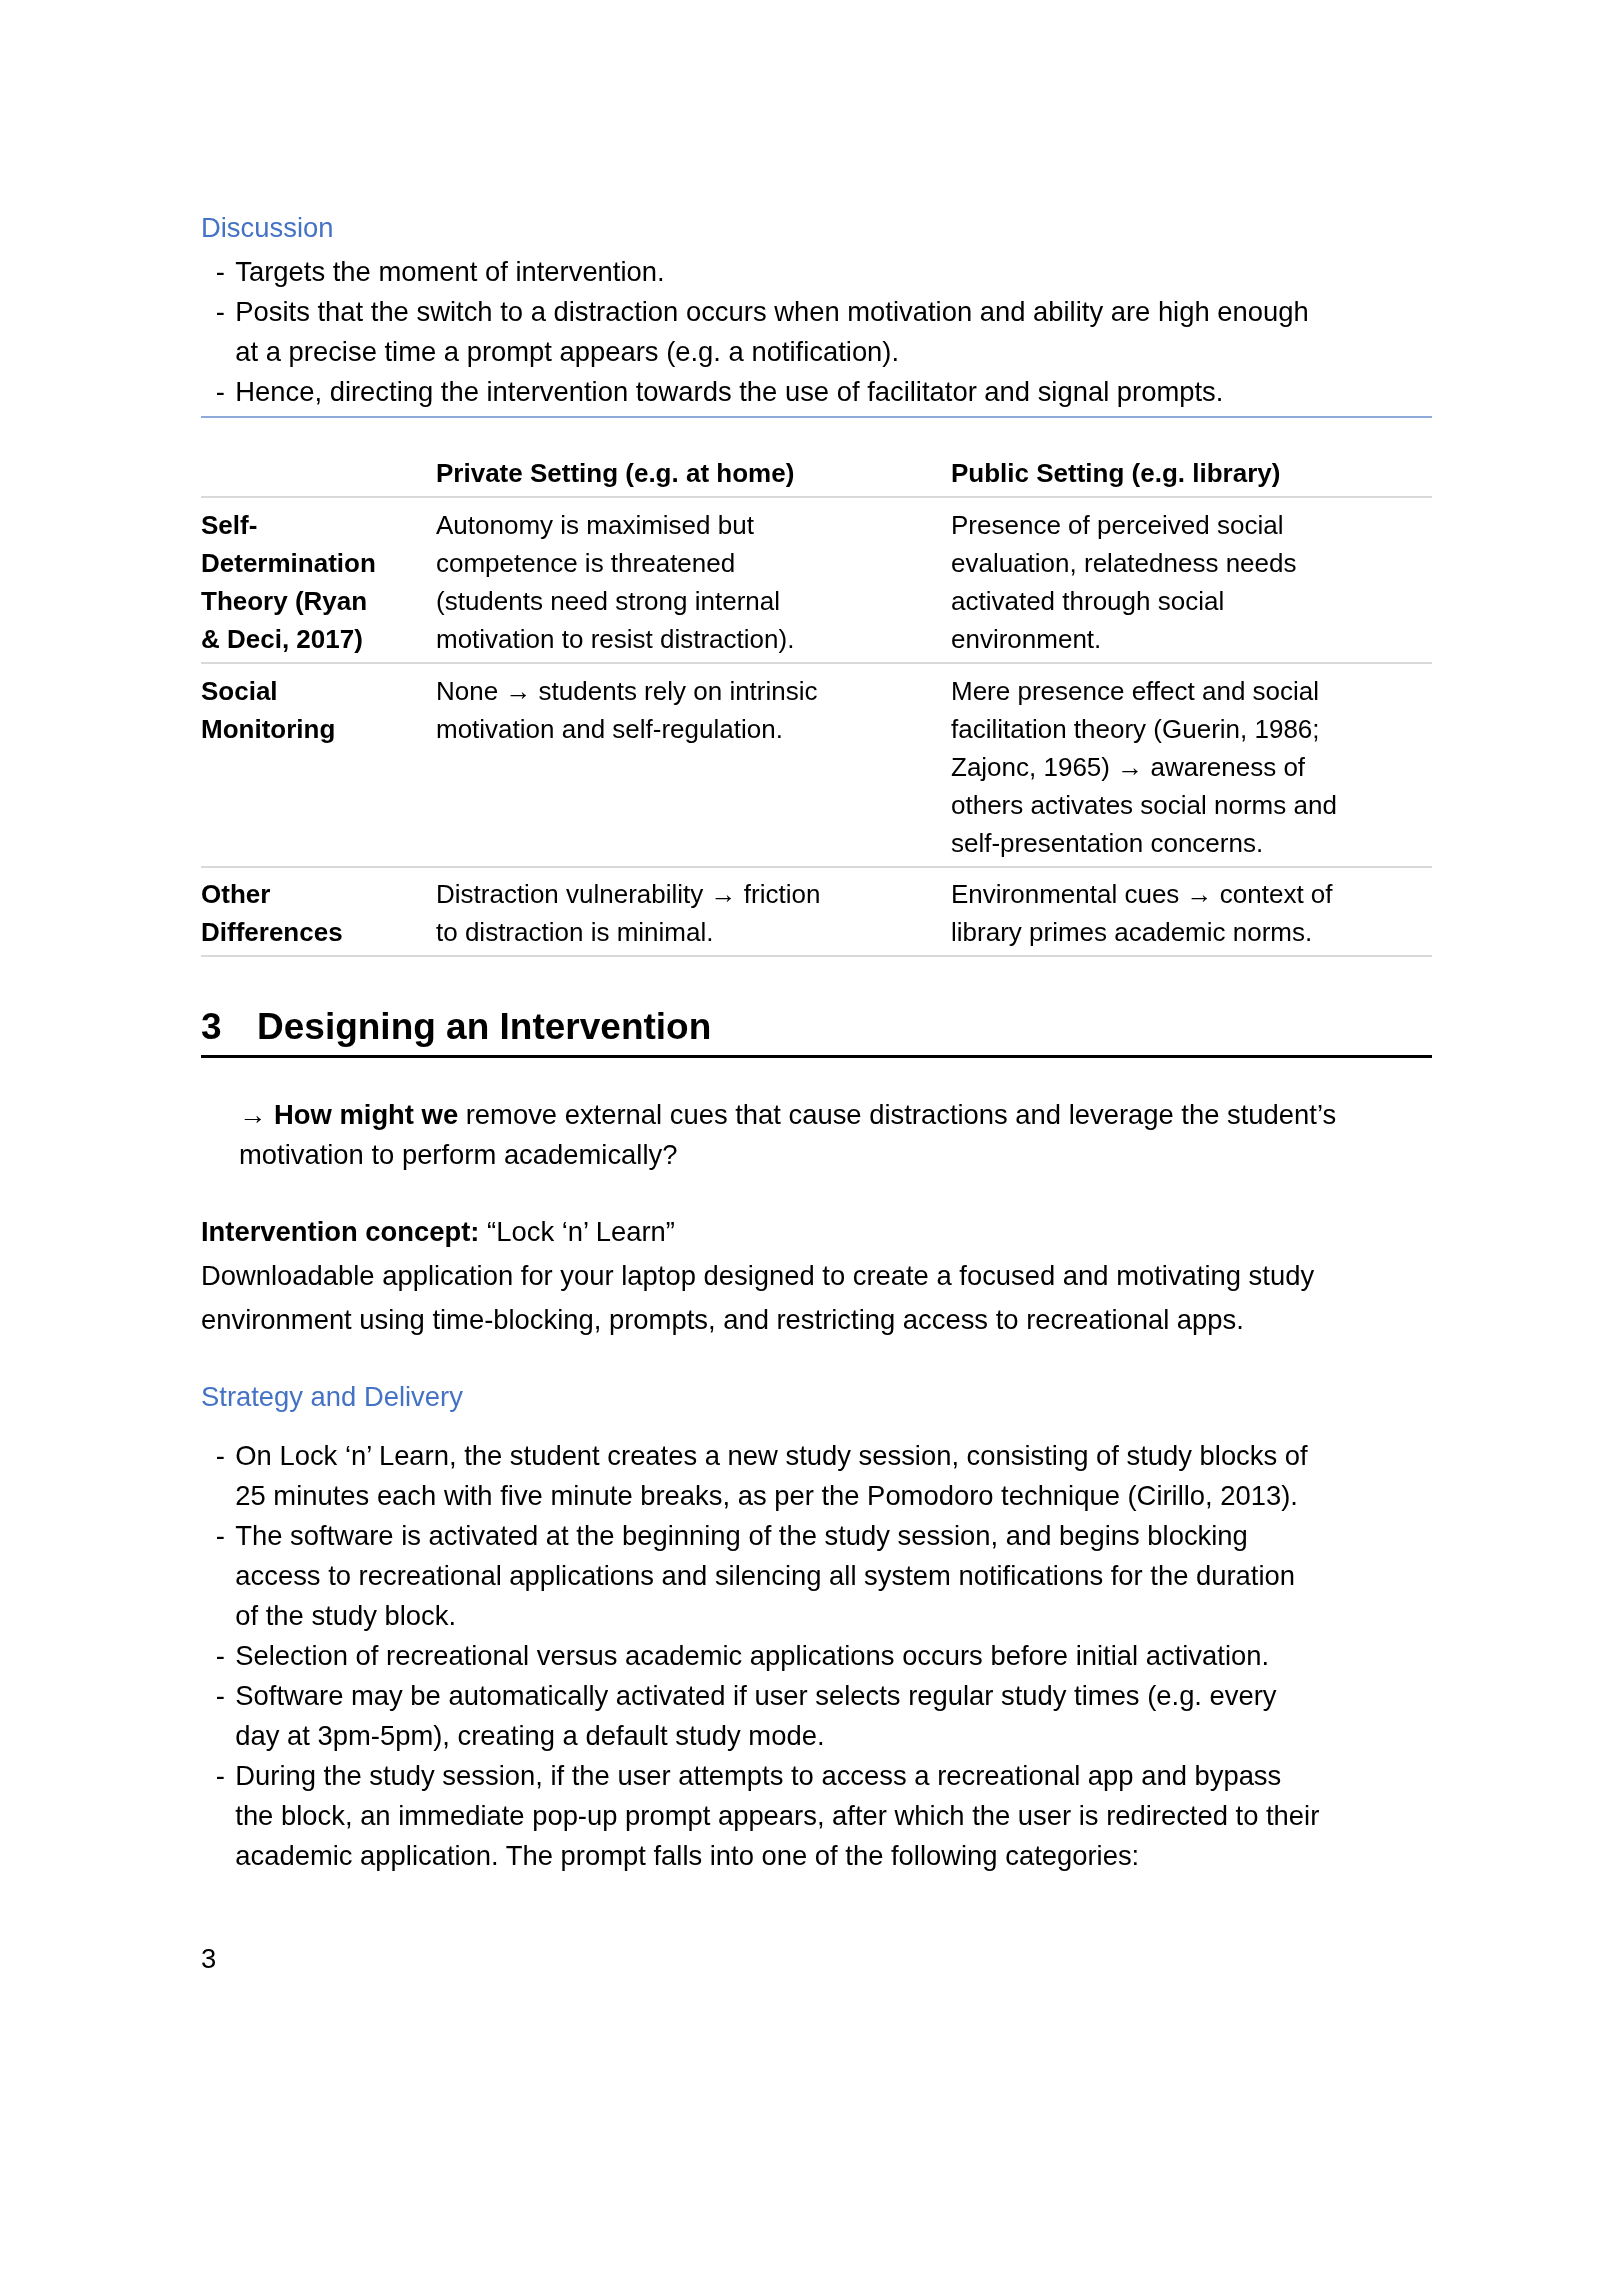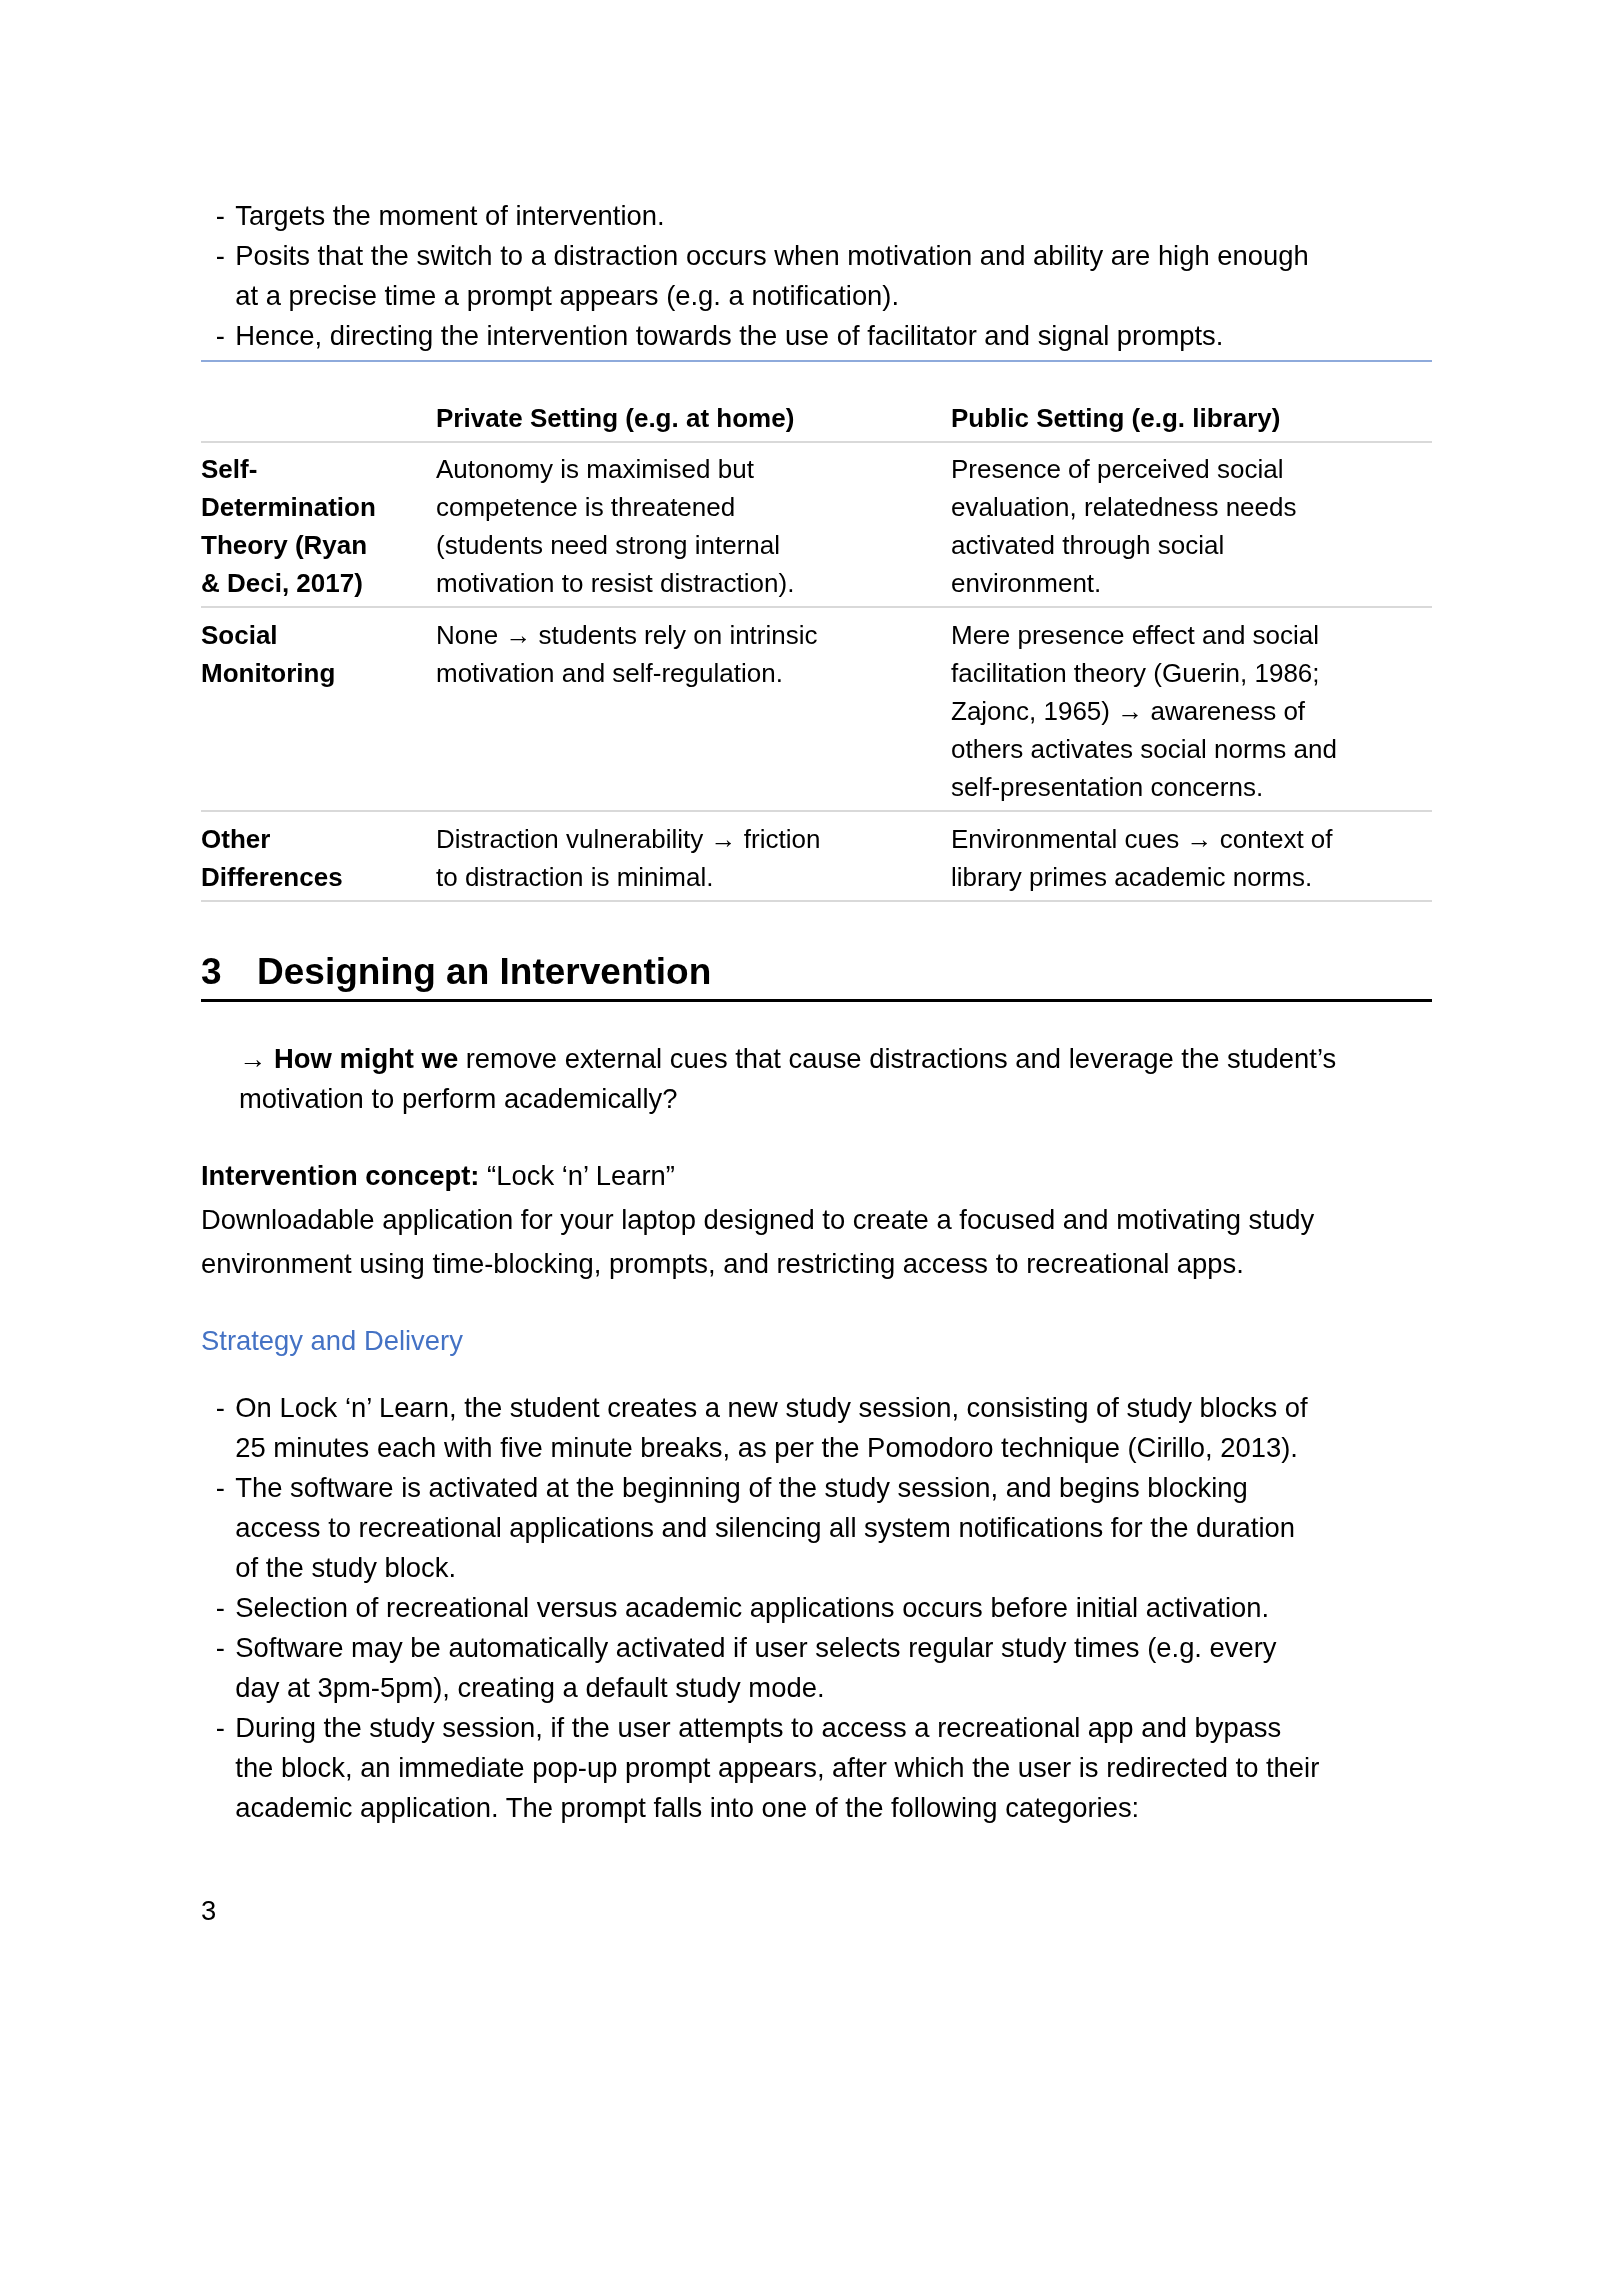--- a/index.html
+++ b/index.html
@@ -23,21 +23,21 @@
   .prompt-label { flex: none; width: 240px; font-weight: bold; }
   .prompt-text { flex: 1; white-space: pre-line; }
 
   
   .blue-heading {
     margin: 0; font-size: 27.4px; font-weight: normal;
     color: #4472C4; line-height: 40px;
   }
   .discussion-heading { margin-top: 11.8px; margin-bottom: 3.9px; }
   .insights-heading { margin-top: 41px; }
-  .strategy-heading { margin-top: 35px; margin-bottom: 27px; }
+  .strategy-heading { margin-top: 35px; margin-bottom: 19px; }
 
   .blue-rule {
     border: none; border-top: 2.9px solid #8EAADB;
     margin: 3.9px 0 0 0; width: 100%;
   }
 
   
   .bullets { }
   .bullet { display: flex; }
   .bullet .marker { flex: none; width: 19.6px; margin-left: 14.7px; }
@@ -76,20 +76,21 @@
   .para-concept .desc { display: block; }
 
   .page-number { margin-top: 63px; }
 </style>
 </head>
 <body>
 
 <div class="content">
 
 
+  <h3 class="blue-heading discussion-heading">Discussion</h3>
 
   <div class="bullets">
     <div class="bullet">
       <span class="marker">-</span>
       <span class="btext">Targets the moment of intervention.</span>
     </div>
     <div class="bullet">
       <span class="marker">-</span>
       <span class="btext">Posits that the switch to a distraction occurs when motivation and ability are high enough
 at a precise time a prompt appears (e.g. a notification).</span>

